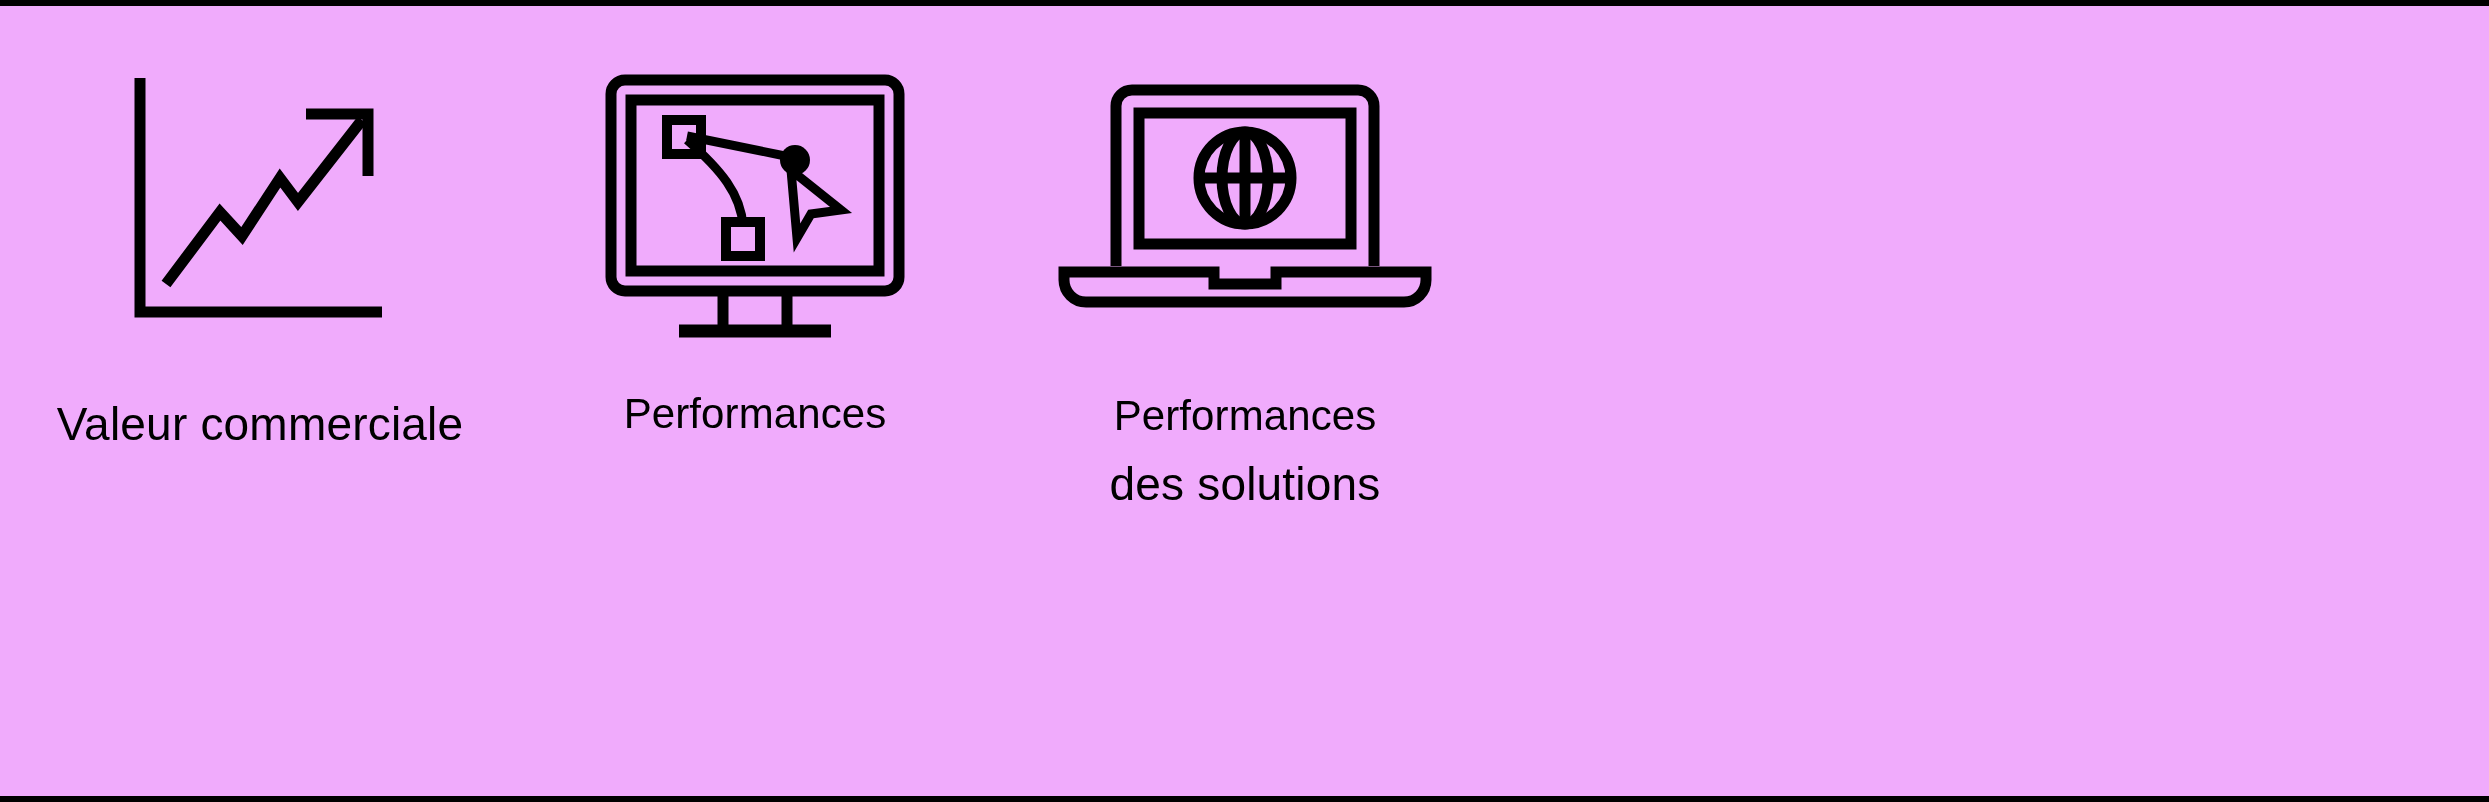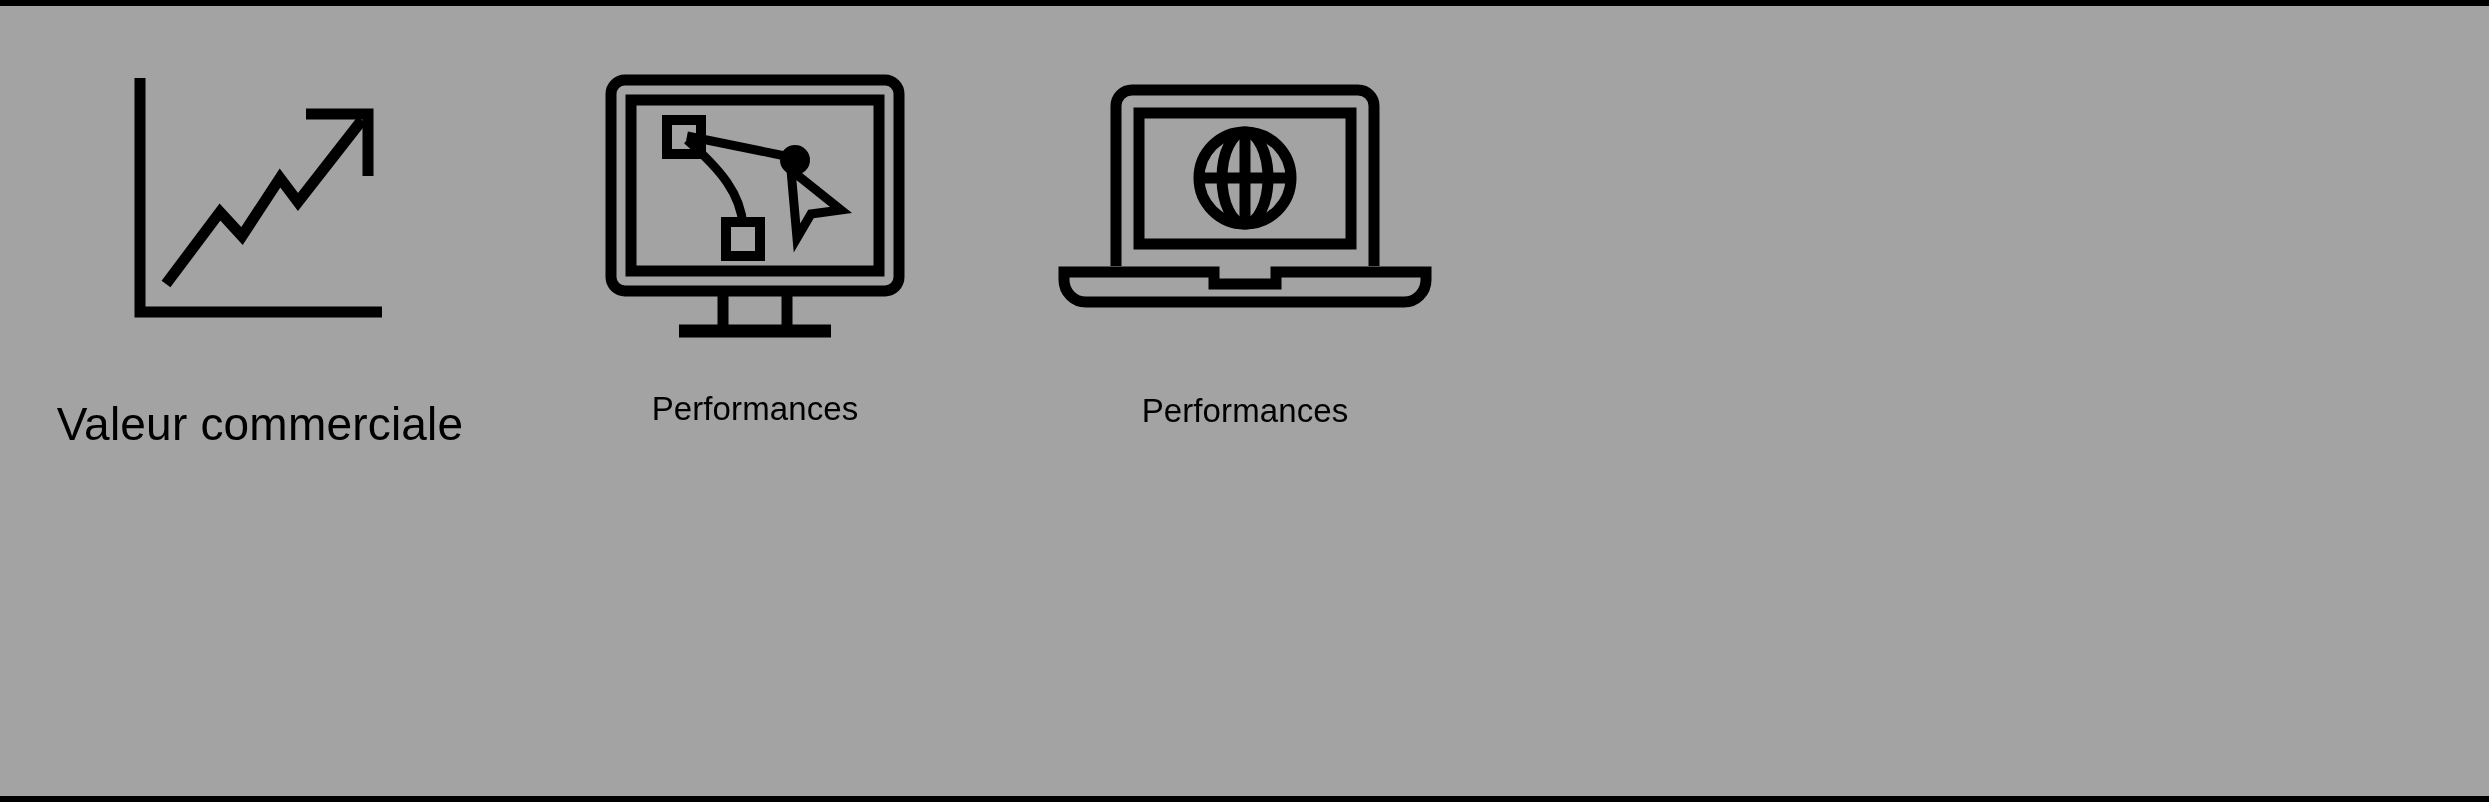--- a/index.html
+++ b/index.html
@@ -10,21 +10,21 @@
   }
   body {
     font-family: "Liberation Sans", sans-serif;
     color: #000000;
   }
 
   .slide {
     position: relative;
     width: 2489px;
     height: 802px;
-    background: #a3a3a3;
+    background: #f0abfc;
     overflow: hidden;
   }
 
   
   .rule {
     position: absolute;
     left: 0;
     width: 2489px;
     background: #000000;
   }
@@ -65,21 +65,21 @@
   }
 
   .labels {
     display: flex;
     flex-direction: column;
     align-items: center;
     width: 100%;
   }
 
   .label-small {
-    font-size: 33px;
+    font-size: 42px;
     line-height: 1.15;
     letter-spacing: 0.1px;
     font-weight: 400;
     color: #000000;
     white-space: nowrap;
   }
   .label-main {
     font-size: 46px;
     line-height: 1.15;
     letter-spacing: 0.2px;
@@ -173,20 +173,21 @@
                    A 22 22 0 0 1 14 200 Z"></path>
 
           <circle cx="195" cy="98" r="46" stroke-width="11"></circle>
           <path d="M 149 98 L 241 98" stroke-width="11"></path>
           <path d="M 195 52 L 195 144" stroke-width="11"></path>
           <ellipse cx="195" cy="98" rx="23" ry="46" stroke-width="11"></ellipse>
         </svg>
       </div>
       <div class="labels">
         <div class="label-small">Performances</div>
+        <div class="label-main">des solutions</div>
       </div>
     </div>
 
   </div>
 
   <div class="rule rule-bottom"></div>
 
 </div>
 
 </body></html>

